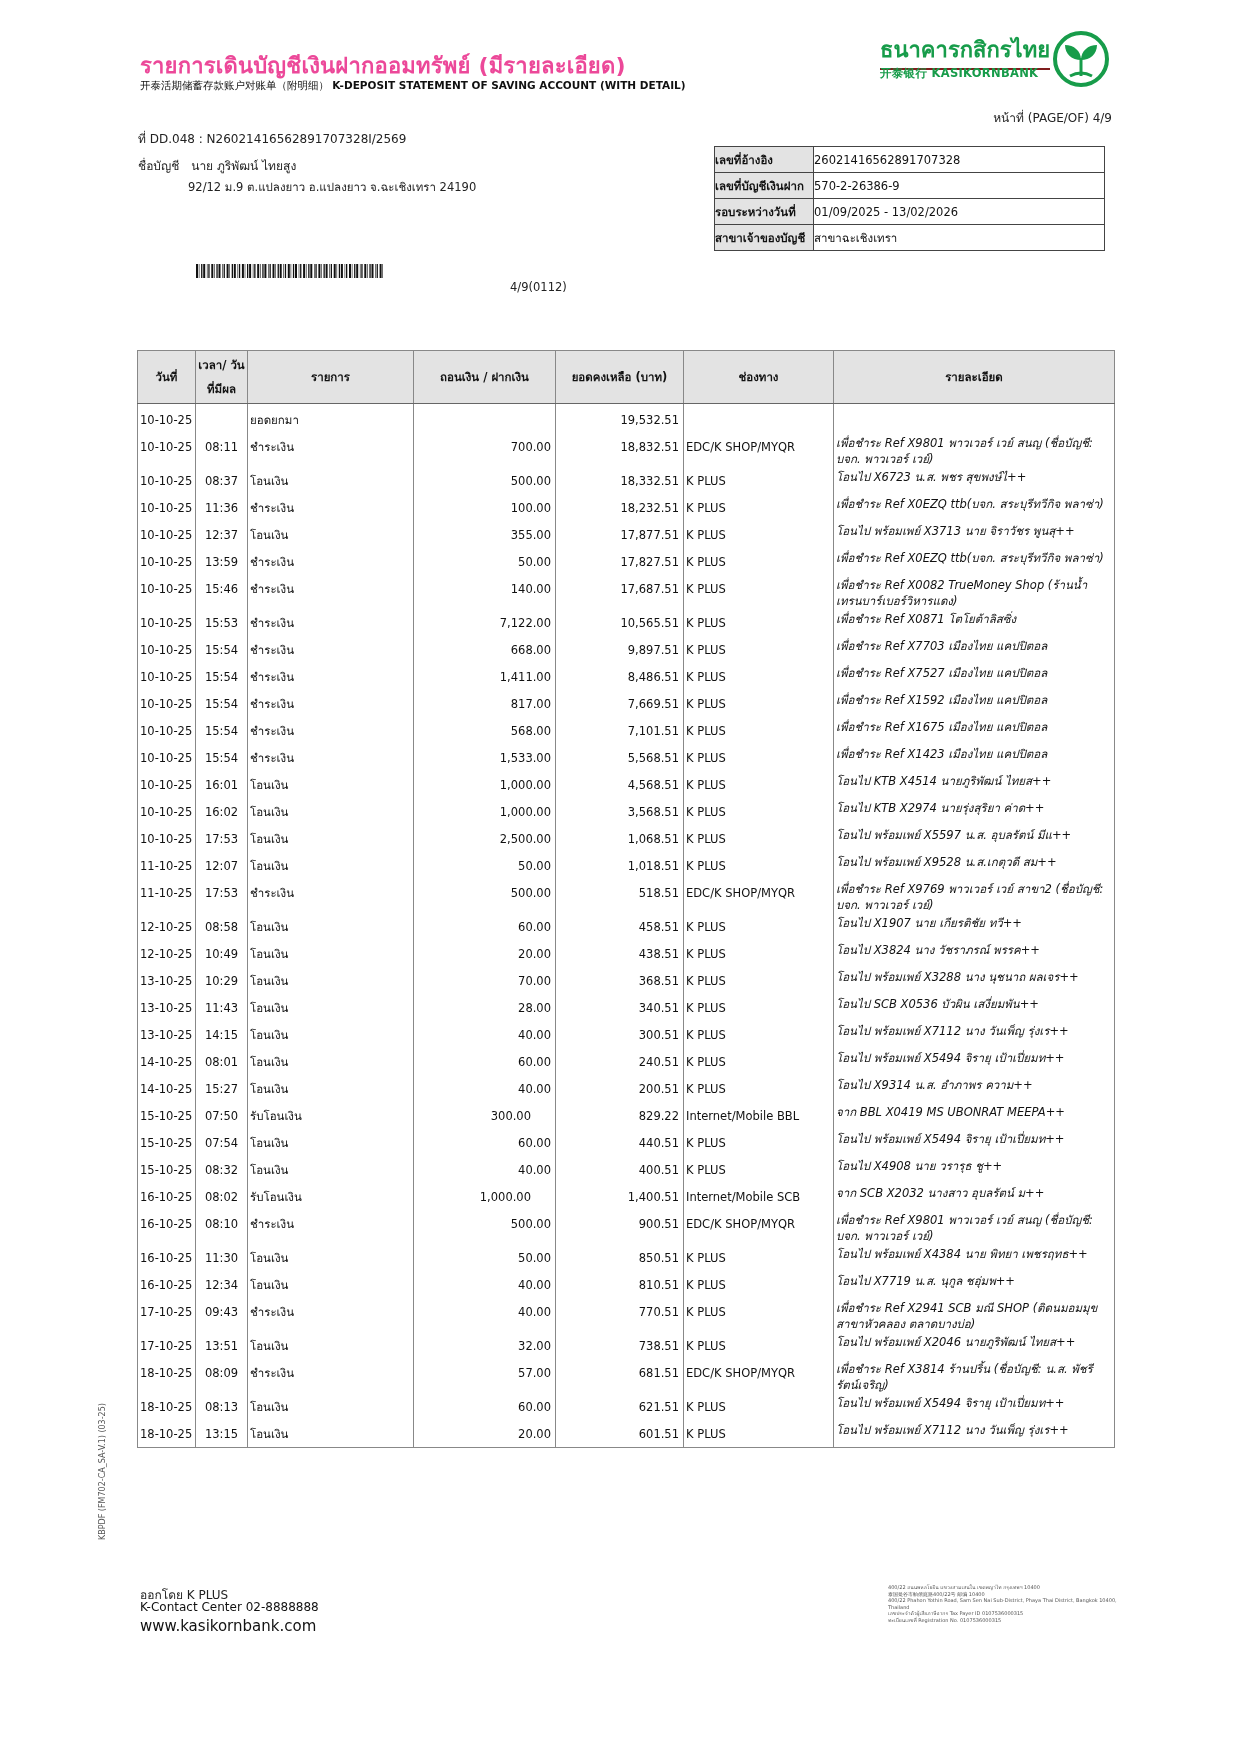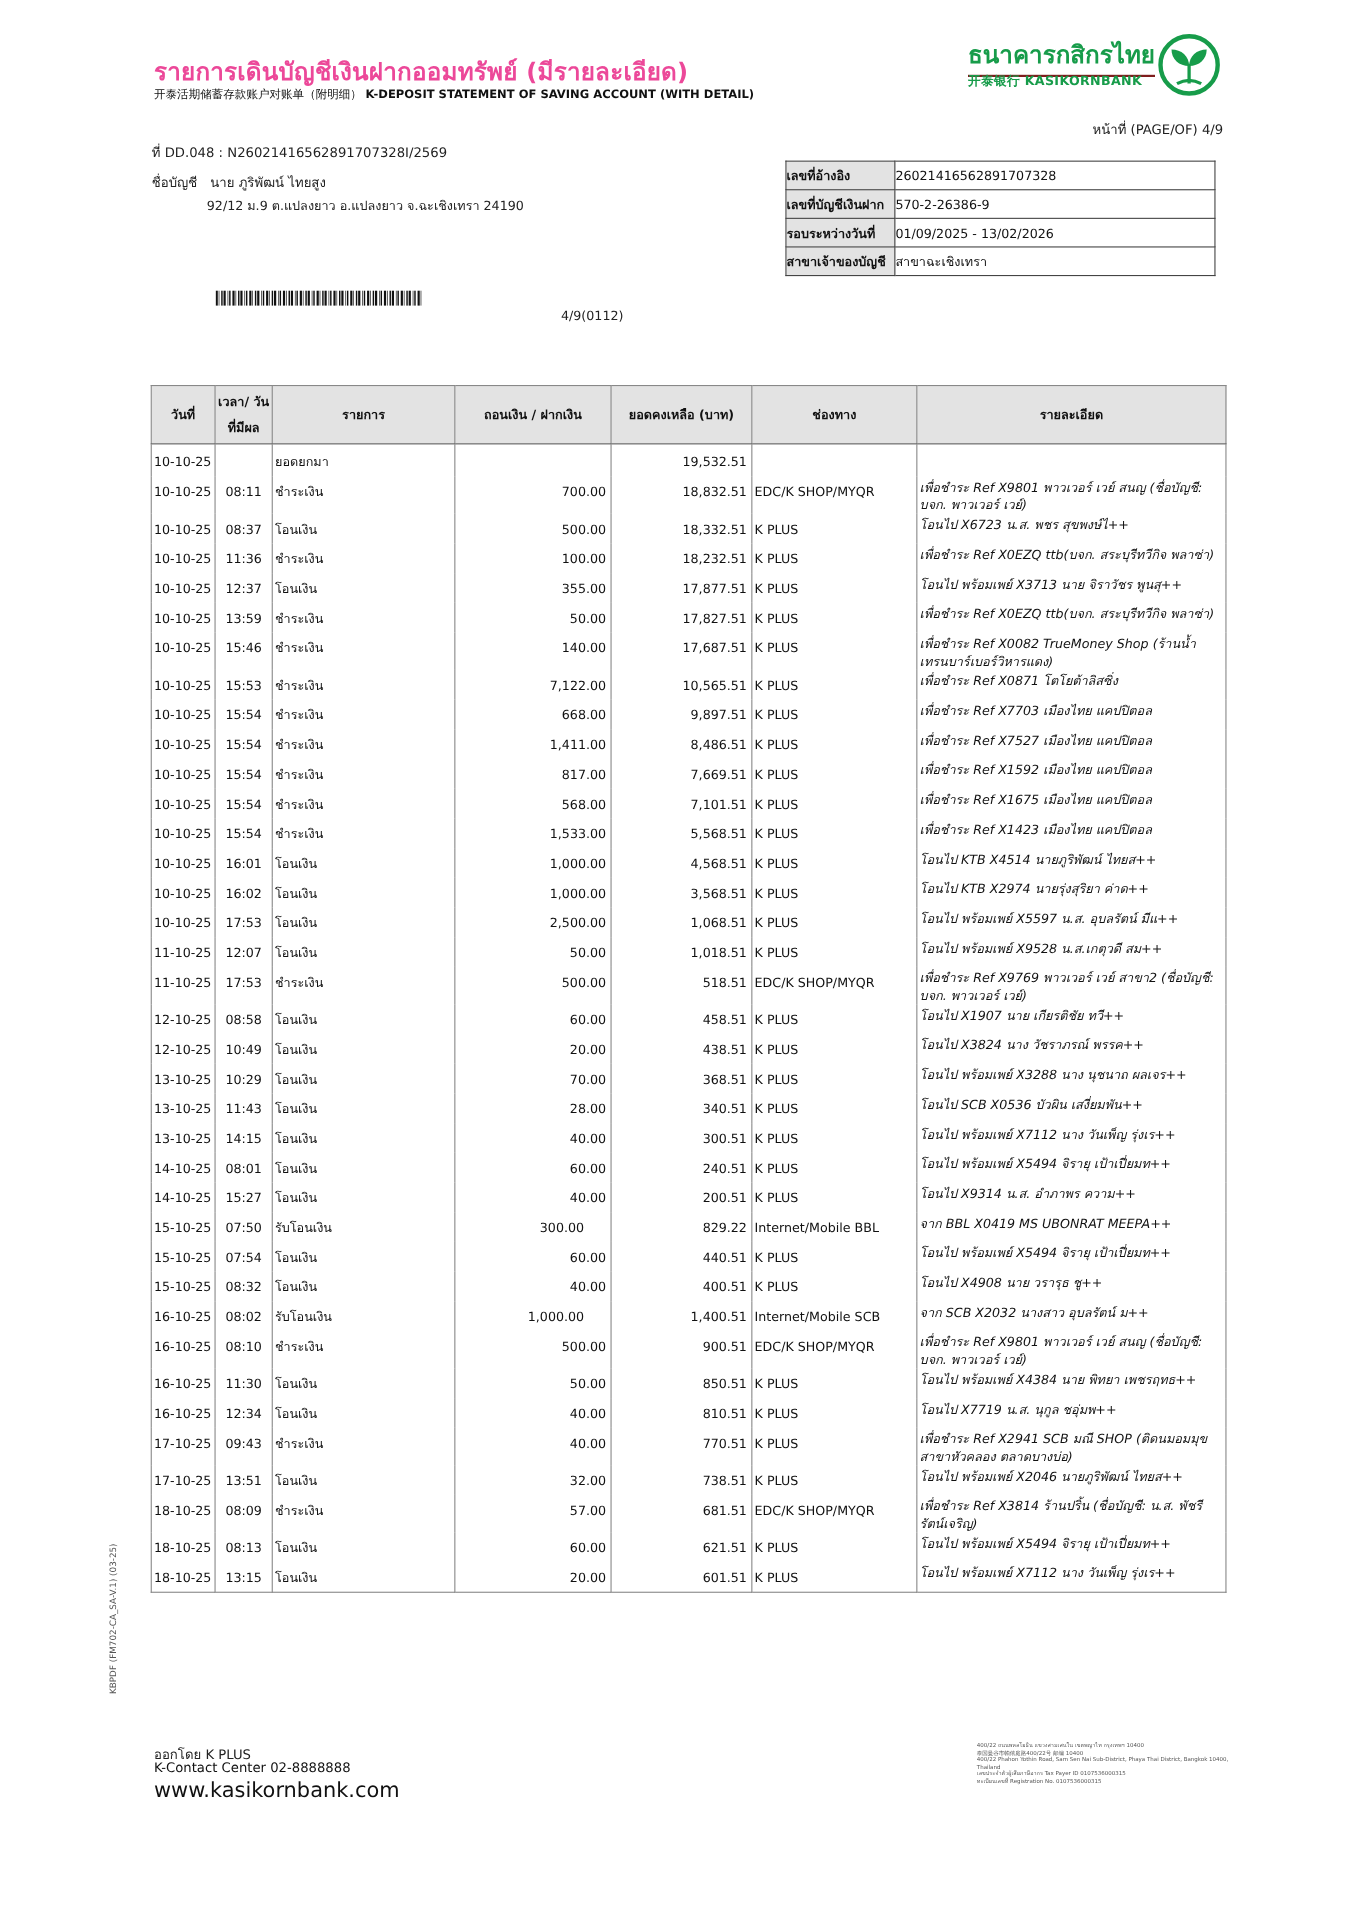--- a/index.html
+++ b/index.html
@@ -28,21 +28,21 @@
   .stmt td { border-left: 1px solid #888; border-right: 1px solid #888; vertical-align: top; padding: 2px 2px 0 2px; line-height: 25px; white-space: nowrap; overflow: hidden; }
   .stmt td.detail { white-space: normal; line-height: 16px; padding-right: 4px; font-style: italic; }
   .stmt td.amt, .stmt td.bal { text-align: right; padding-right: 4px; }
   .stmt td.amt.credit { padding-right: 24px; }
   .stmt td.time { text-align: center; }
   .stmt tr.last td { border-bottom: 1px solid #888; }
   .stmt tr.first td { padding-top: 4px; }
   .side-code { left: 98px; top: 1540px; font-size: 8px; color: #555; transform: rotate(-90deg); transform-origin: left top; white-space: nowrap; }
   .footer-1 { left: 140px; top: 1585px; font-size: 12px; color: #222; }
   .footer-2 { left: 140px; top: 1600px; font-size: 12px; color: #111; }
-  .footer-3 { left: 140px; top: 1617px; font-size: 19px; color: #111; }
+  .footer-3 { left: 140px; top: 1617px; font-size: 15px; color: #111; }
   .fine { left: 888px; top: 1584px; width: 230px; font-size: 5px; line-height: 6.5px; color: #555; }
 </style>
 </head>
 <body>
 
 <div class="abs title">รายการเดินบัญชีเงินฝากออมทรัพย์ (มีรายละเอียด)</div>
 <div class="abs subtitle">
   <span>开泰活期储蓄存款账户对账单（附明细）</span>
   <b>K-DEPOSIT STATEMENT OF SAVING ACCOUNT (WITH DETAIL)</b>
 </div>

